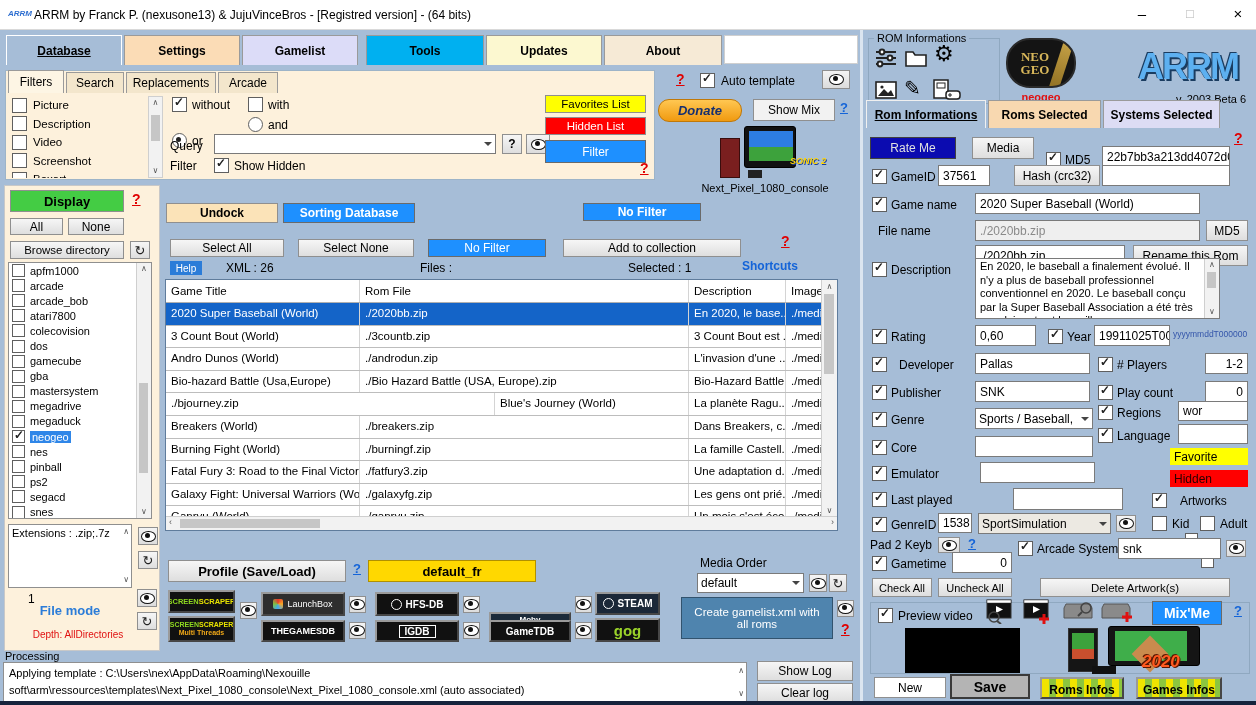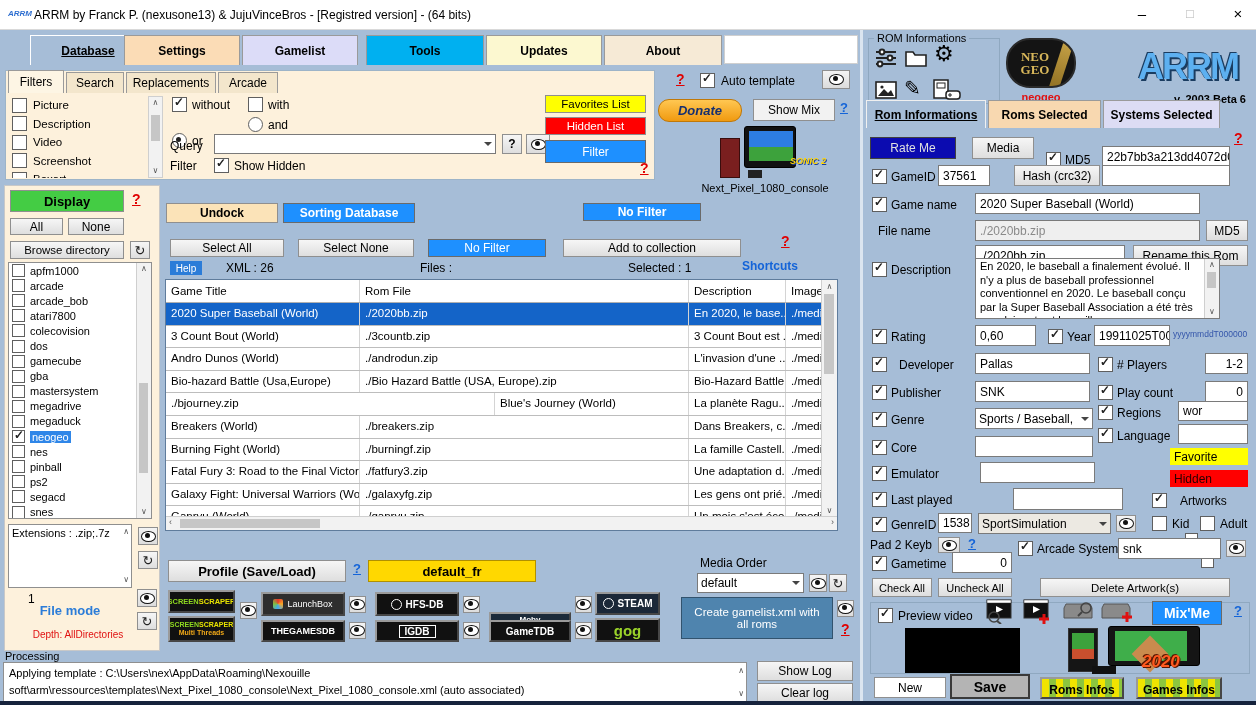--- a/index.html
+++ b/index.html
@@ -49,21 +49,21 @@
   
   <div class="abs flex" style="left:0;top:0;width:1256px;height:30px;background:#fff;border-bottom:1px solid #d9d9d9;">
     <span class="abs" style="left:8px;top:9px;font-size:8px;font-weight:bold;font-style:italic;color:#2f6fd0;">ARRM</span>
     <span class="abs lbl" style="left:34px;top:8px;font-size:12px;">ARRM by Franck P. (nexusone13) &amp; JujuVinceBros - [Registred version] - (64 bits)</span>
     <span class="abs" style="left:1132px;top:5px;width:20px;text-align:center;font-size:15px;">–</span>
     <span class="abs" style="left:1180px;top:6px;width:20px;text-align:center;font-size:13px;color:#b5b5b5;">□</span>
     <span class="abs" style="left:1228px;top:5px;width:20px;text-align:center;font-size:15px;">×</span>
   </div>
 
   
-  <div class="abs tab" style="left:6px;top:35px;width:116px;height:30px;background:#a6bdd7;border-color:#fff;margin-left:24px;">
+  <div class="abs tab" style="left:6px;top:35px;width:116px;height:30px;background:#a6bdd7;border-color:#fff;">
       <span style="text-decoration:underline;">Database</span>
     </div>
   <div class="abs tab" style="left:124px;top:35px;width:116px;height:30px;background:#fbdcb6;align-items:center;">
       <span>Settings</span>
     </div>
   <div class="abs tab" style="left:242px;top:35px;width:116px;height:30px;background:#dcdcf8;">
       <span>Gamelist</span>
     </div>
   <div class="abs tab" style="left:366px;top:35px;width:118px;height:30px;background:#00b0f0;">
       <span>Tools</span>
@@ -570,21 +570,21 @@
     <div style="position:absolute;right:8px;top:-4px;width:10px;height:60px;background:linear-gradient(#caa64a,#8a6a1e);transform:rotate(18deg);"></div>
     <div style="font-family:'Liberation Serif',serif;font-weight:bold;color:#d8b75a;font-size:13px;line-height:13px;text-align:center;z-index:1;margin-right:12px;">
       <div>NEO</div>
       <div>GEO</div>
     </div>
   </div>
   <span class="abs" style="left:1006px;top:91px;width:70px;text-align:center;color:#e01010;font-weight:bold;font-size:11px;">neogeo</span>
 
   
   <span class="abs" style="left:1128px;top:46px;width:120px;text-align:center;font-size:36px;font-weight:bold;letter-spacing:-2px;color:#5db0f0;text-shadow:2px 2px 0 #1a3c60,-1px -1px 0 #1a3c60;">ARRM</span>
-  <span class="abs" style="left:1128px;top:93px;width:118px;text-align:right;font-weight:bold;font-size:11px;">v. 2003 Beta 6</span>
+  <span class="abs" style="left:1128px;top:93px;width:118px;text-align:right;font-weight:normal;font-size:11px;">v. 2003 Beta 6</span>
 
   
   <div class="abs tab" style="left:866px;top:100px;width:120px;height:28px;background:#a6bdd7;border-color:#f0f0f0;font-size:12px;">
       <span style="text-decoration:underline;">Rom Informations</span>
     </div>
   <div class="abs tab" style="left:988px;top:100px;width:113px;height:28px;background:#f8d8b0;font-size:12px;">
       <span>Roms Selected</span>
     </div>
   <div class="abs tab" style="left:1103px;top:100px;width:117px;height:28px;background:#dcdcf4;font-size:12px;">
       <span>Systems Selected</span>

